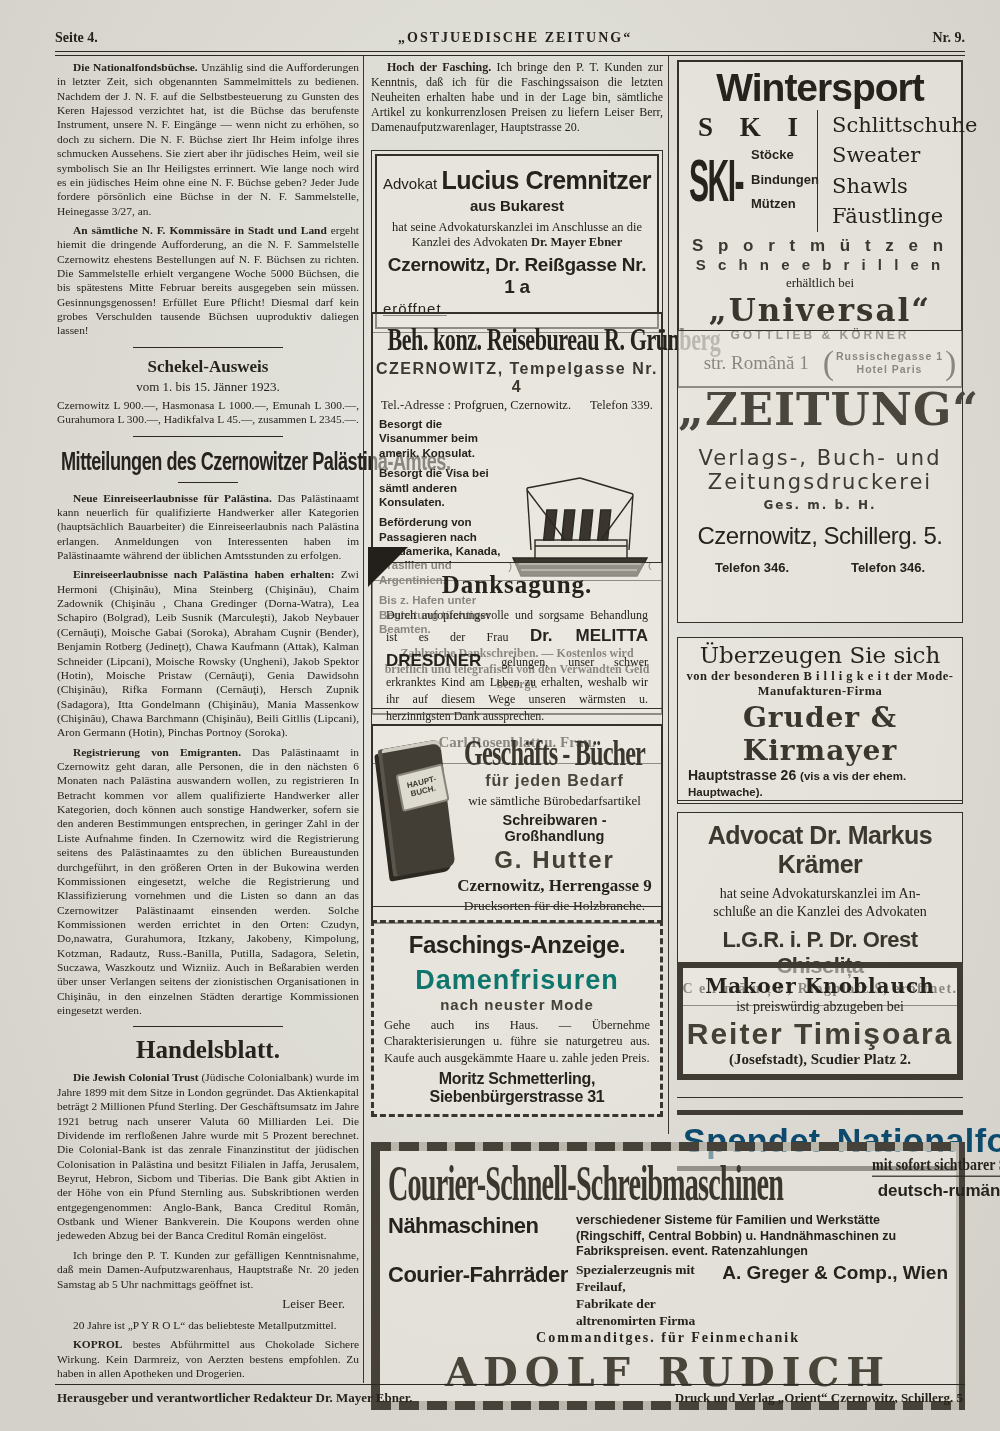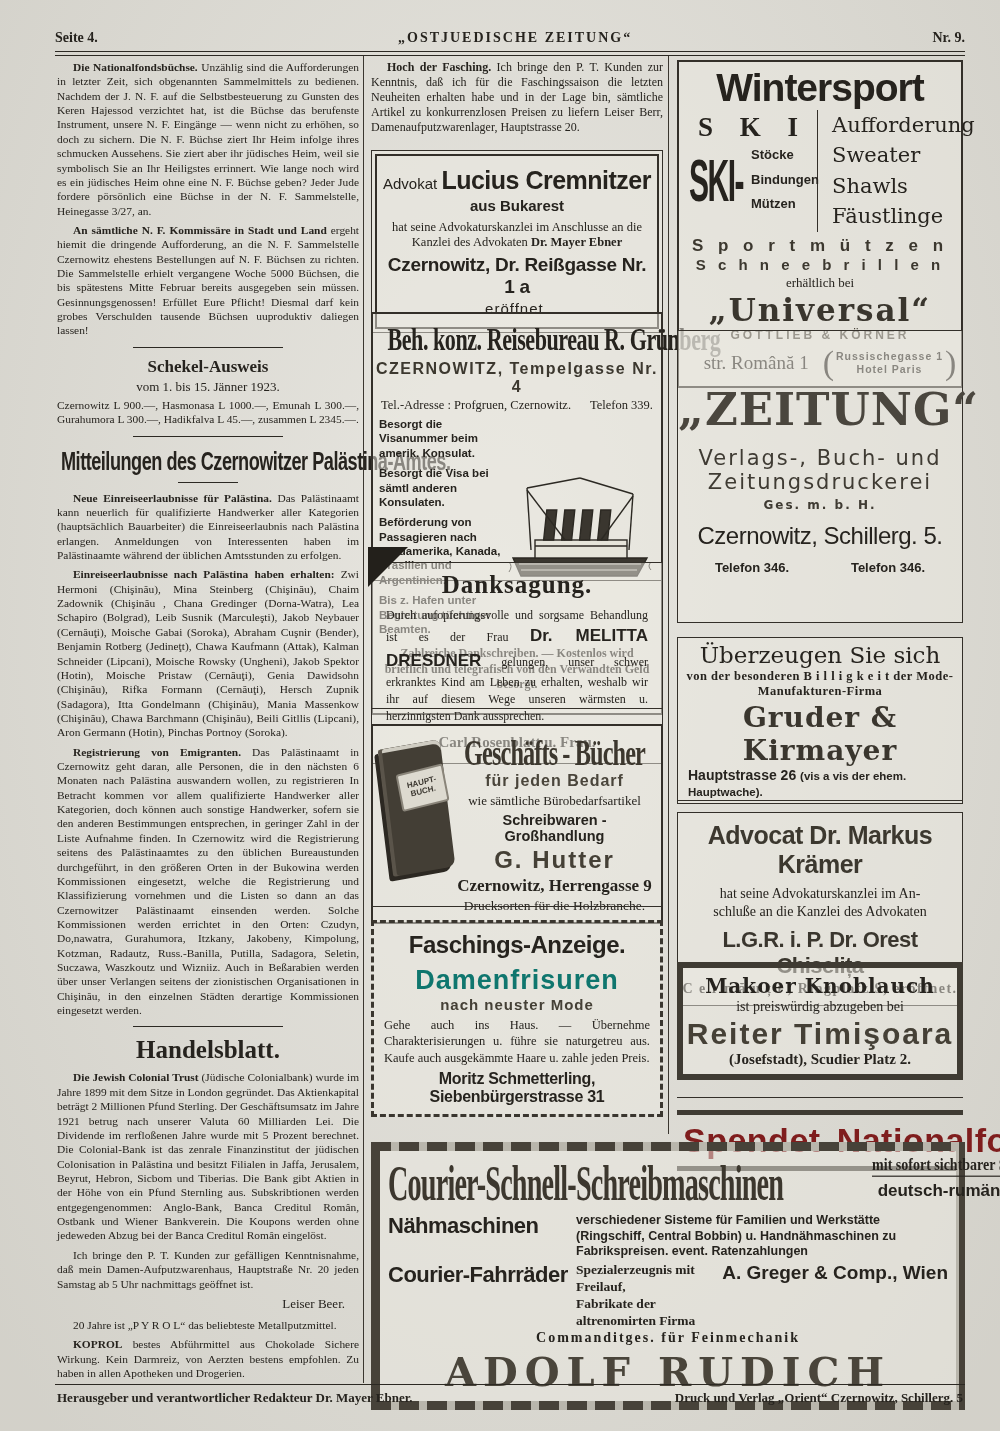--- a/index.html
+++ b/index.html
@@ -46,21 +46,21 @@
   .dbl-in{border:2px solid #332f29;padding:6px 6px 8px;}
   .dashed{border:3px dashed #3a362f;}
   .thick{border:6px solid #3f3b33;}
 
   
   .cremnitzer .l1{font:15px "Liberation Sans",sans-serif;text-align:center;margin-top:4px;}
   .cremnitzer .l1 b{font-size:25px;letter-spacing:-.5px;}
   .cremnitzer .l2{font:bold 15px "Liberation Sans",sans-serif;text-align:center;margin:2px 0 6px;}
   .cremnitzer .l3{font:12.5px "Liberation Serif",serif;text-align:center;margin:0 2px 4px;}
   .cremnitzer .l4{font:bold 19px "Liberation Sans",sans-serif;text-align:center;letter-spacing:-.3px;margin:2px 0 2px;}
-  .cremnitzer .l5{font:15px "Liberation Sans",sans-serif;text-align:center;letter-spacing:1px;margin-bottom:2px;}
+  .cremnitzer .l5{font:15px "Liberation Sans",sans-serif;letter-spacing:1px;margin-bottom:2px;text-decoration:underline;}
 
   .gruen-h{white-space:nowrap;text-align:center;height:34px;margin-top:8px;text-decoration:underline;}
   .gruen-h span{display:inline-block;font:bold 24px "Liberation Serif",serif;letter-spacing:-.5px;transform:scale(.92,1.35);transform-origin:center top;}
   .gruen-sub{font:bold 16px "Liberation Sans",sans-serif;letter-spacing:1.5px;text-align:center;color:#3c382f;margin:4px 0 2px;}
   .gruen-tel{display:flex;justify-content:space-between;font:12.5px "Liberation Serif",serif;padding:0 8px;margin-bottom:4px;}
   .gruen-main{display:flex;padding:0 6px;}
   .gruen-list{width:128px;font:bold 11.5px/1.25 "Liberation Sans",sans-serif;}
   .gruen-list p{margin:0 0 6px;}
   .gruen-ship{flex:1;display:flex;align-items:center;justify-content:center;}
   .gruen-foot{font:bold 12px/1.3 "Liberation Serif",serif;text-align:center;padding:4px 10px 20px;}
@@ -124,21 +124,21 @@
   .kraemer-t{font:14px/1.3 "Liberation Serif",serif;text-align:center;margin:0 0 6px;}
   .kraemer-n{font:bold 22px "Liberation Sans",sans-serif;text-align:center;letter-spacing:-.5px;margin:0 0 2px;color:#3a362e;}
   .kraemer-a{font:bold 14px "Liberation Serif",serif;text-align:center;letter-spacing:1.5px;margin:0 0 8px;}
 
   .makoer-h{font:bold 20px "DejaVu Serif",serif;text-align:center;letter-spacing:1px;margin:6px 0 1px;}
   .makoer-t{font:14px "Liberation Serif",serif;text-align:center;margin:0 0 2px;}
   .makoer-n{font:bold 30px "Liberation Sans",sans-serif;text-align:center;letter-spacing:2px;color:#454036;margin:0;}
   .makoer-a{font:15px "Liberation Serif",serif;text-align:center;font-weight:bold;margin:0 0 6px;}
 
   .spendet{position:absolute;left:0;right:0;border-top:5px solid #3f3b33;border-bottom:5px solid #3f3b33;padding:6px 2px;}
-  .spendet .t{display:flex;justify-content:space-between;padding:0 4px;font:bold 34px "Liberation Sans",sans-serif;letter-spacing:.5px;color:#7f1d1d;white-space:nowrap;gap:16px;}
+  .spendet .t{display:flex;justify-content:space-between;padding:0 4px;font:bold 34px "Liberation Sans",sans-serif;letter-spacing:.5px;color:#0c4a6e;white-space:nowrap;gap:16px;}
 
   .thinline{position:absolute;left:0;right:0;height:0;border-top:1.2px solid #332f29;}
 
   
   .bigad{position:absolute;left:371px;top:1142px;width:594px;box-sizing:border-box;
     border:9px solid;border-image:repeating-linear-gradient(90deg,#474239 0 20px,#b9b6ac 20px 28px) 9;
     background:rgba(236,234,226,.5);padding:4px 8px 6px;}
   .bigad-r1{display:flex;align-items:flex-start;gap:8px;}
   .bigad-title{white-space:nowrap;height:56px;flex:1;}
   .bigad-title span{display:inline-block;font:bold 34px "Liberation Serif",serif;letter-spacing:-1px;transform:scale(.83,1.5);transform-origin:left top;color:#3c372e;}
@@ -298,21 +298,21 @@
         <div class="ws-skibig">
           <span class="big">SKI-</span>
           <div class="ws-minilist">
             <div>Stöcke</div>
             <div>Bindungen</div>
             <div>Mützen</div>
           </div>
         </div>
       </div>
       <div class="ws-rlist">
-        <div>Aufforderung</div>
+        <div>Schlittschuhe</div>
         <div>Sweater</div>
         <div>Shawls</div>
         <div>Fäustlinge</div>
       </div>
     </div>
     <div class="ws-sport">S p o r t m ü t z e n</div>
     <div class="ws-schnee">S c h n e e b r i l l e n</div>
     <div class="ws-erh">erhältlich bei</div>
     <div class="ws-univ">„Universal“</div>
     <div class="ws-gott">GOTTLIEB &amp; KÖRNER</div>

